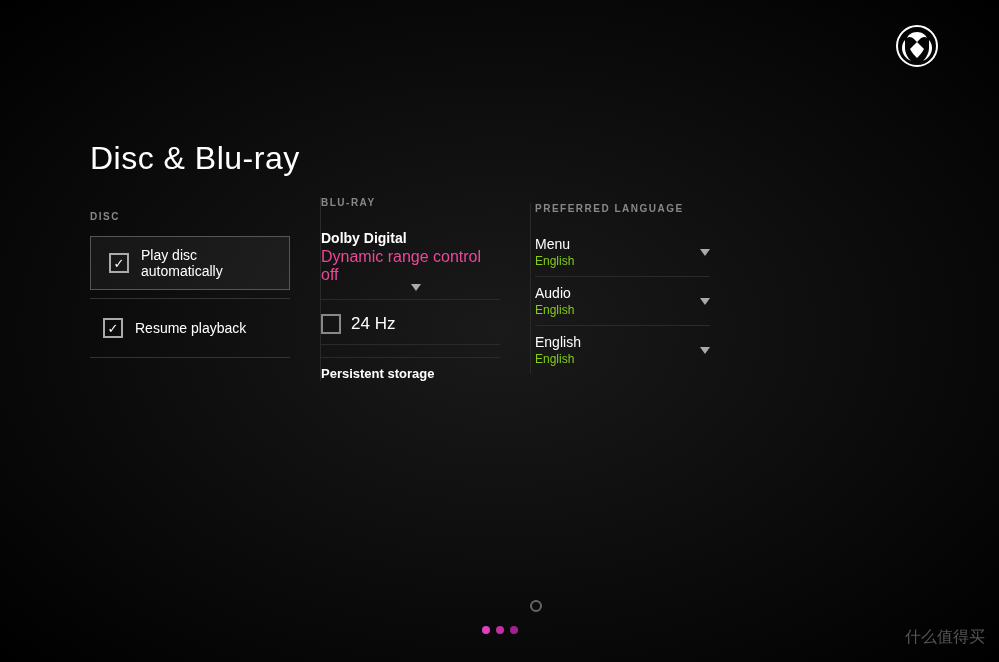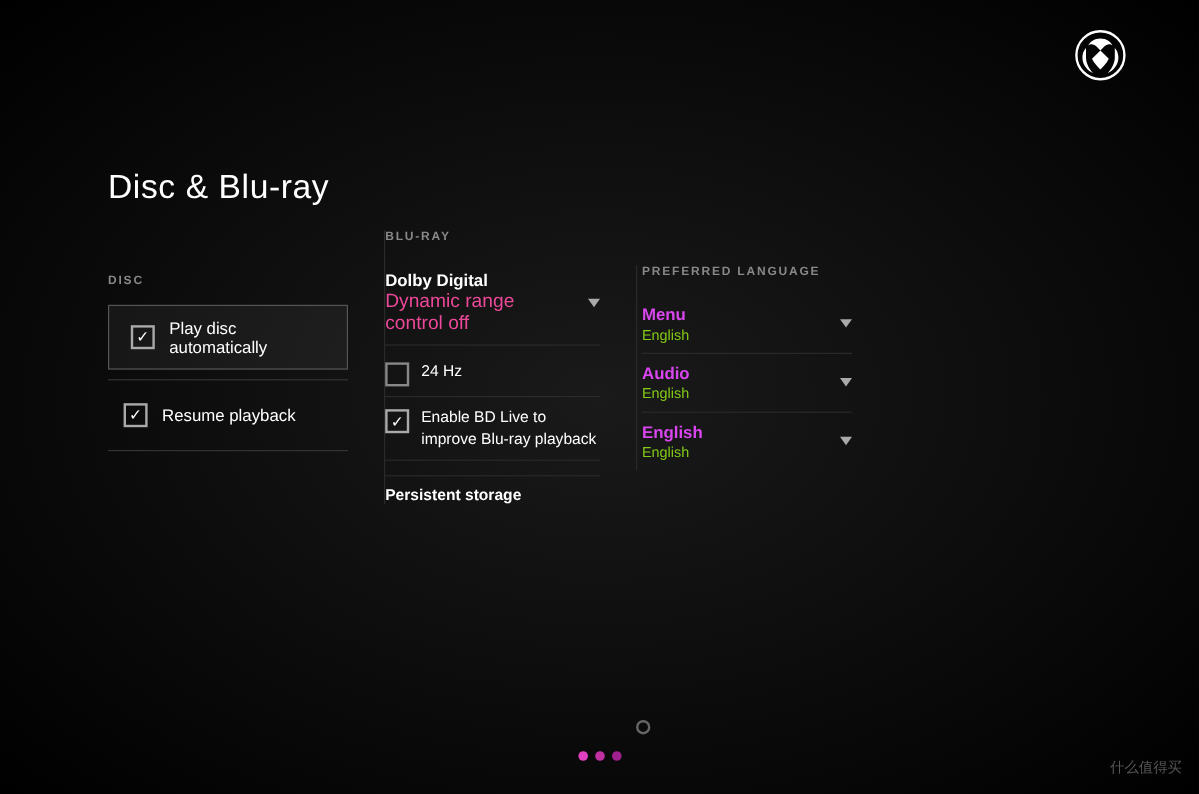--- a/index.html
+++ b/index.html
@@ -22,21 +22,21 @@
 
     .content-area {
       position: absolute;
       top: 140px;
       left: 90px;
       right: 90px;
       bottom: 80px;
     }
 
     .page-title {
-      font-size: 28px;
+      font-size: 32px;
       font-weight: 300;
       color: #ffffff;
       margin-bottom: 20px;
       letter-spacing: 0.5px;
     }
 
     .columns-wrapper {
       display: flex;
       gap: 0;
       align-items: center;
@@ -118,20 +118,21 @@
     }
 
     .dropdown-item {
       display: flex;
       align-items: center;
       justify-content: space-between;
       padding: 8px 0;
       margin-bottom: 4px;
       border-bottom: 1px solid #2a2a2a;
       cursor: pointer;
+      flex-direction: column;
     }
 
     .dropdown-item:last-of-type {
       border-bottom: none;
     }
 
     .dropdown-main {
       flex: 1;
     }
 
@@ -164,21 +165,21 @@
       padding: 8px 0;
       border-bottom: 1px solid #2a2a2a;
       cursor: pointer;
     }
 
     .blu-ray-checkbox-item .checkbox-box {
       margin-top: 2px;
     }
 
     .blu-ray-label {
-      font-size: 13px;
+      font-size: 17px;
       color: #fff;
       line-height: 1.4;
     }
 
     .persistent-storage-link {
       font-size: 13px;
       font-weight: 600;
       color: #fff;
       margin-top: 12px;
       padding-top: 8px;
@@ -204,22 +205,22 @@
     }
 
     .lang-item:last-child {
       border-bottom: none;
     }
 
     .lang-main {}
 
     .lang-title {
       font-size: 14px;
-      font-weight: 700;
-      color: #d946ef;
+      font-weight: 400;
+      color: #ffffff;
     }
 
     .lang-value {
       font-size: 12px;
       color: #84cc16;
       margin-top: 2px;
     }
 
     
     .xbox-logo {
@@ -264,21 +265,21 @@
       height: 12px;
       border-radius: 50%;
       border: 2px solid #666;
     }
 
     
     .watermark {
       position: absolute;
       bottom: 14px;
       right: 14px;
-      font-size: 12px;
+      font-size: 16px;
       color: #555;
       font-family: Arial, sans-serif;
       margin-left: 16px;
     }
   </style>
 </head>
 <body>
 
 <div class="outer-bg"></div>
 
@@ -325,24 +326,20 @@
           <div class="dropdown-sub">Dynamic range control off</div>
         </div>
         <div class="chevron-down"></div>
       </div>
 
       <div class="blu-ray-checkbox-item">
         <div class="checkbox-box"></div>
         <span class="blu-ray-label">24 Hz</span>
       </div>
 
-      <div class="blu-ray-checkbox-item">
-        <div class="checkbox-box checked"></div>
-        <span class="blu-ray-label">Enable BD Live to improve Blu-ray playback</span>
-      </div>
 
       <span class="persistent-storage-link">Persistent storage</span>
     </div>
 
     <div class="column lang-column">
       <div class="column-header">PREFERRED LANGUAGE</div>
 
       <div class="lang-item">
         <div class="lang-main">
           <div class="lang-title">Menu</div>

